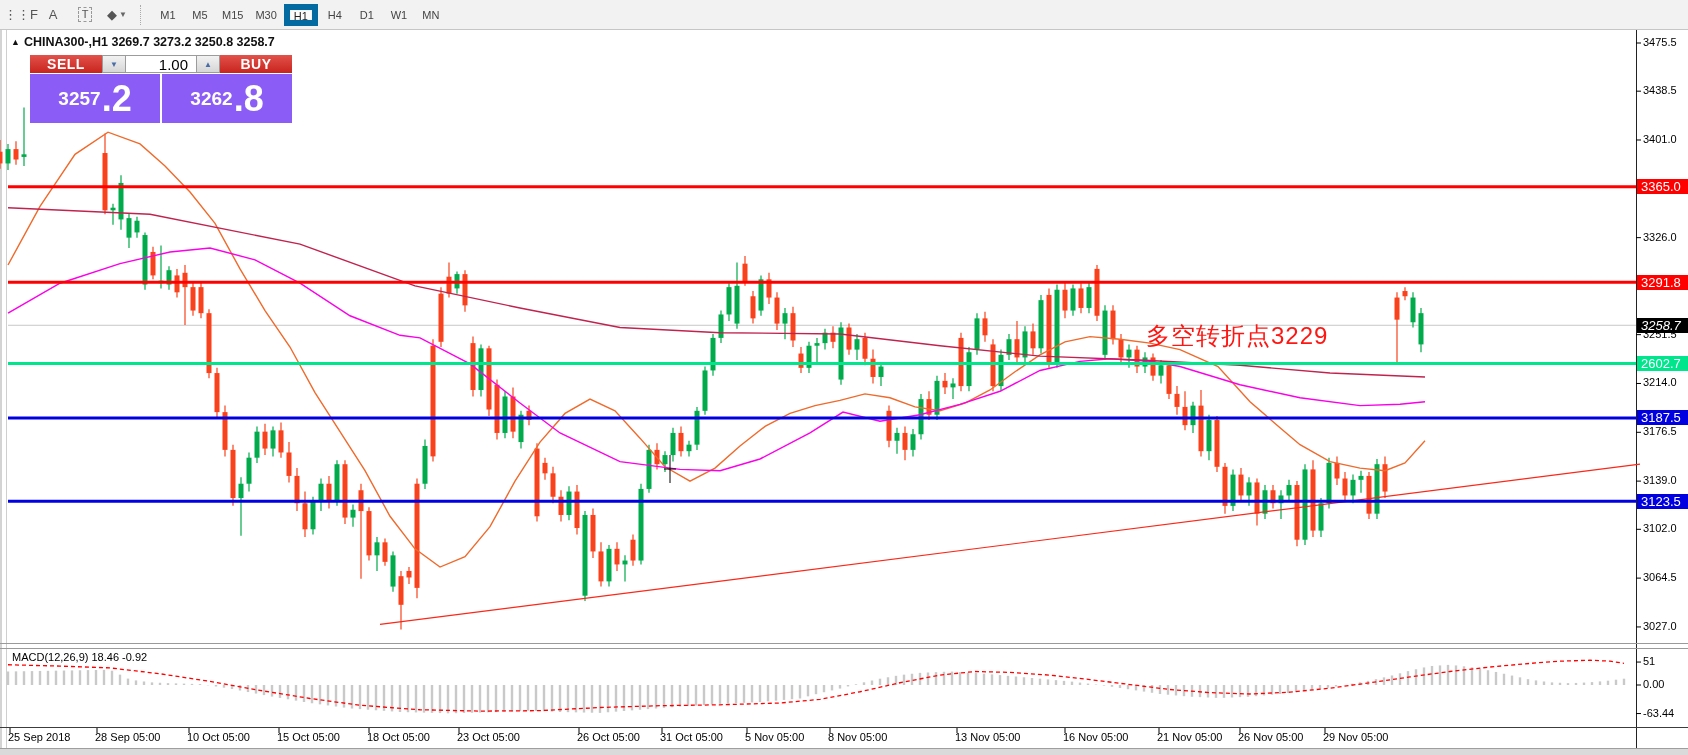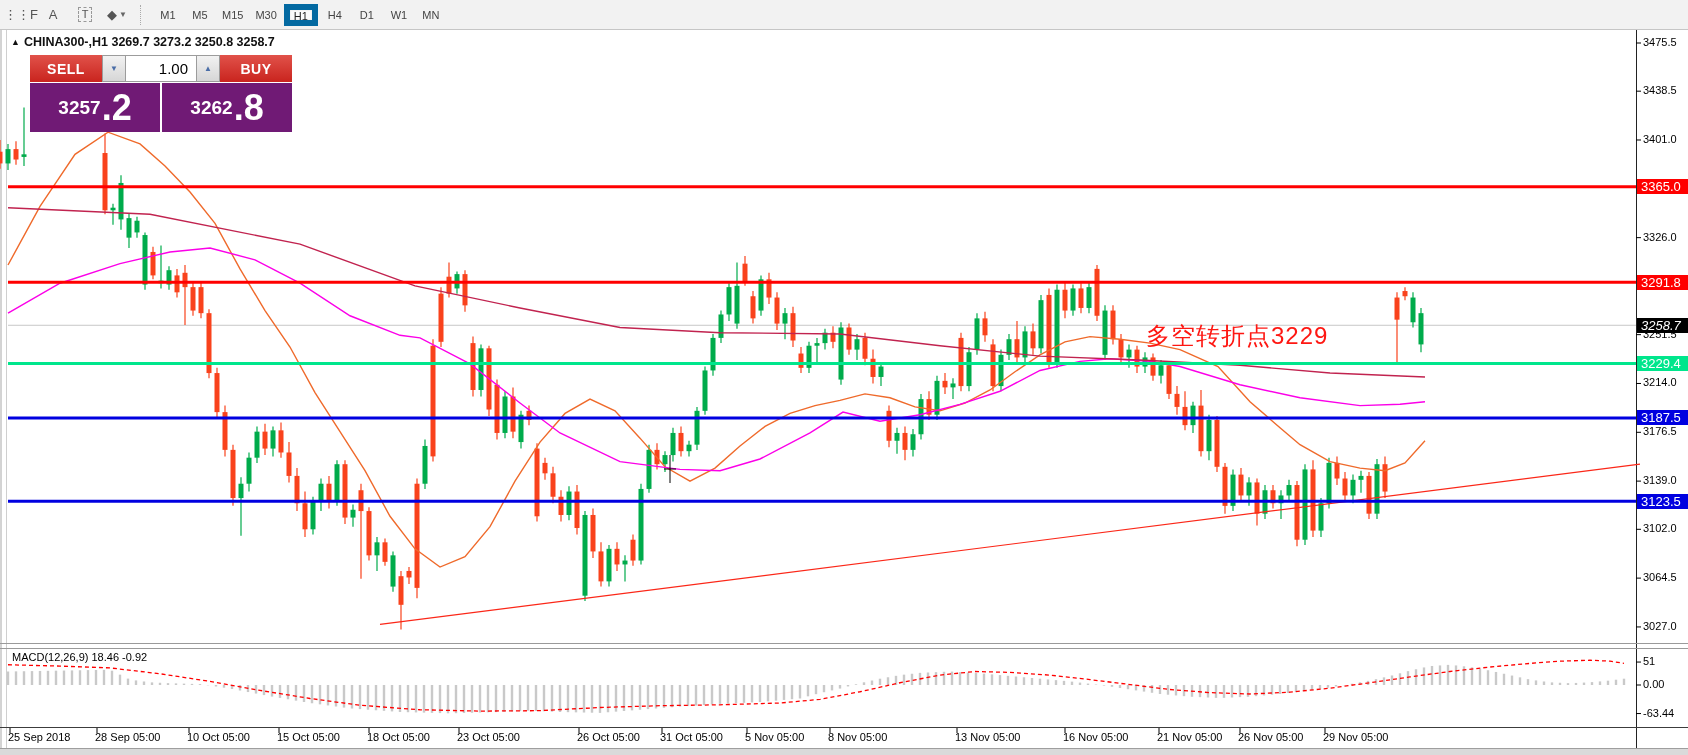--- a/index.html
+++ b/index.html
@@ -30,29 +30,29 @@
   .symbol-title{position:absolute;left:11px;top:35px;font-size:12.5px;font-weight:bold;color:#111;}
   .symbol-title .tri{font-size:9px;vertical-align:1px;margin-right:4px;}
   .plabel,.mlabel{position:absolute;left:1643px;font-size:11px;color:#000;white-space:nowrap;}
   .dlabel{position:absolute;top:731px;font-size:11px;color:#000;white-space:nowrap;}
   .chip{position:absolute;left:1637px;width:48px;height:15px;font-size:13px;line-height:15px;
         color:#fff;padding-left:4px;white-space:nowrap;}
   .annotation{position:absolute;font-size:24px;color:#fe1712;letter-spacing:1px;white-space:nowrap;}
   .macd-label{position:absolute;left:12px;top:651px;font-size:11px;color:#000;}
   
   .trade-widget{position:absolute;left:30px;top:55px;z-index:5;width:262px;}
-  .tw-row1{display:flex;height:27px;}
+  .tw-row1{display:flex;height:18px;}
   .btn-side{flex:0 0 72px;background:linear-gradient(#e1524a,#c9241e);color:#fff;border:none;
     font-family:inherit;font-size:14px;font-weight:bold;letter-spacing:.5px;}
   .spin{flex:0 0 24px;background:linear-gradient(#f2f2f2,#d6d6d6);border:1px solid #9c9c9c;
     color:#4a6da7;font-size:8px;padding:0;}
   .qty{flex:1;border-top:1px solid #9c9c9c;border-bottom:1px solid #9c9c9c;border-left:none;border-right:none;
     text-align:right;padding-right:8px;font-family:inherit;font-size:15px;color:#000;min-width:0;}
   .tw-row2{display:flex;height:49px;margin-top:1px;}
-  .price-panel{flex:1;background:#701a75;color:#fff;display:flex;align-items:center;justify-content:center;}
+  .price-panel{flex:1;background:#8b5cf6;color:#fff;display:flex;align-items:center;justify-content:center;}
   .price-panel.bid{margin-right:2px;}
   .pp-main{font-size:19px;font-weight:bold;}
   .pp-frac{font-size:36px;font-weight:bold;line-height:36px;margin-left:1px;}
   svg#chart{position:absolute;left:0;top:0;z-index:1;}
 </style>
 </head>
 <body>
 
 <svg id="chart" width="1688" height="755">
     <line x1="1" y1="29" x2="1" y2="755" stroke="#a8a8a8"></line>
@@ -689,21 +689,21 @@
       <div class="plabel" style="top: 230.649px;">3326.0</div>
       <div class="plabel" style="top: 327.648px;">3251.5</div>
       <div class="plabel" style="top: 376.473px;">3214.0</div>
       <div class="plabel" style="top: 425.298px;">3176.5</div>
       <div class="plabel" style="top: 474.123px;">3139.0</div>
       <div class="plabel" style="top: 522.297px;">3102.0</div>
       <div class="plabel" style="top: 571.122px;">3064.5</div>
       <div class="plabel" style="top: 619.947px;">3027.0</div>
       <div class="chip" style="top: 179.371px; background: rgb(255, 0, 0); color: rgb(255, 255, 255);">3365.0</div>
       <div class="chip" style="top: 274.677px; background: rgb(255, 0, 0); color: rgb(255, 255, 255);">3291.8</div>
-      <div class="chip" style="top: 355.922px; background: rgb(0, 230, 140); color: rgb(255, 255, 255);">3229.4</div>
+      <div class="chip" style="top: 355.922px; background: rgb(0, 230, 140); color: rgb(255, 255, 255);">2602.7</div>
       <div class="chip" style="top: 410.476px; background: rgb(0, 0, 224); color: rgb(255, 255, 255);">3187.5</div>
       <div class="chip" style="top: 493.804px; background: rgb(0, 0, 224); color: rgb(255, 255, 255);">3123.5</div>
       <div class="chip" style="top: 317.774px; background: rgb(0, 0, 0); font-style: italic;">3258.7</div>
       <div class="mlabel" style="top: 655.05px;">51</div>
       <div class="mlabel" style="top: 678px;">0.00</div>
       <div class="mlabel" style="top: 706.548px;">-63.44</div>
       <div class="dlabel" style="left: 8px;">25 Sep 2018</div>
       <div class="dlabel" style="left: 95px;">28 Sep 05:00</div>
       <div class="dlabel" style="left: 187px;">10 Oct 05:00</div>
       <div class="dlabel" style="left: 277px;">15 Oct 05:00</div>

